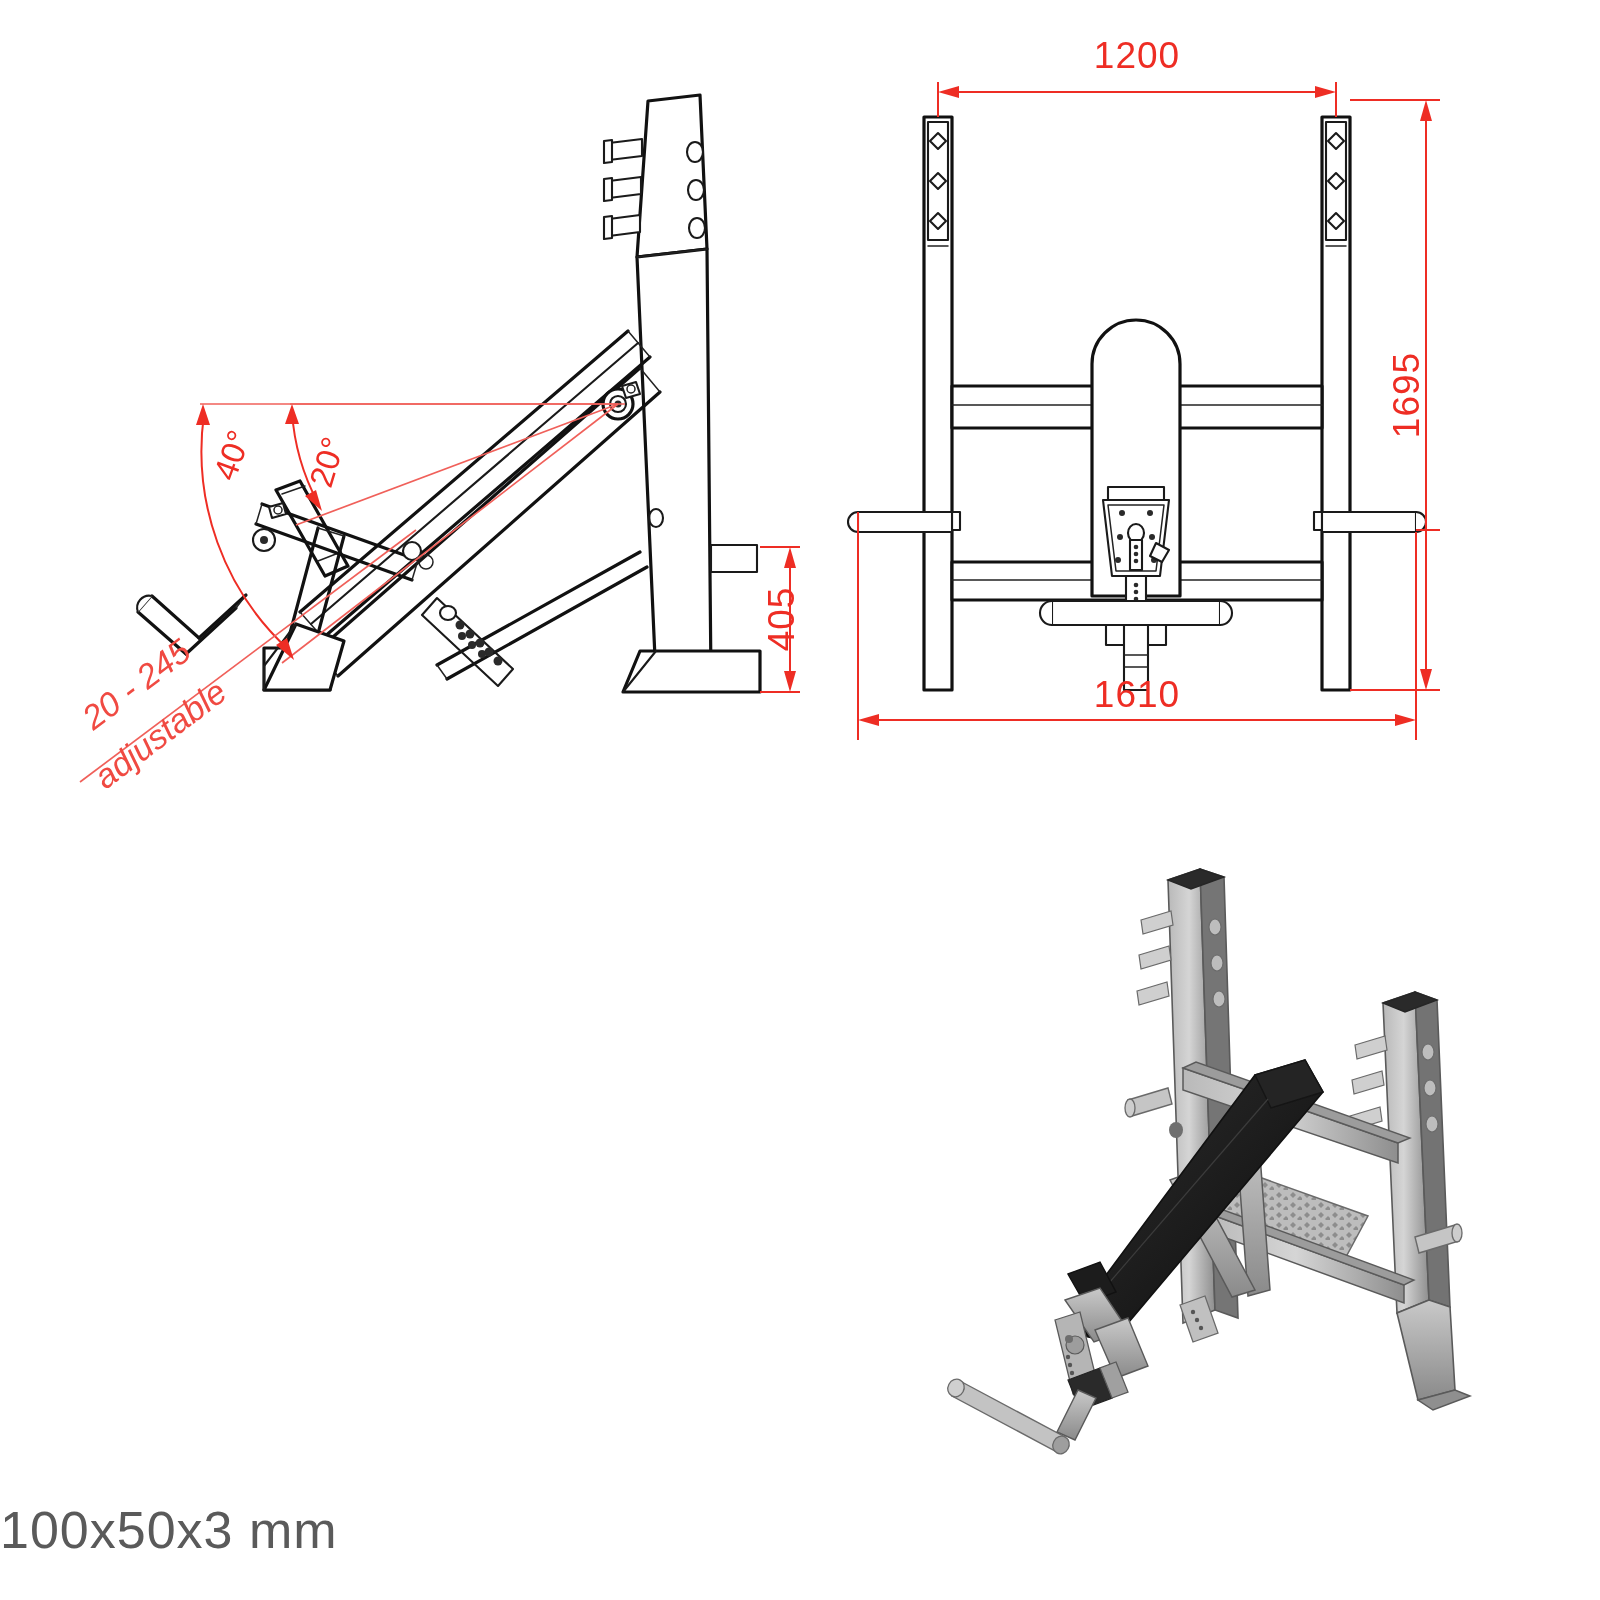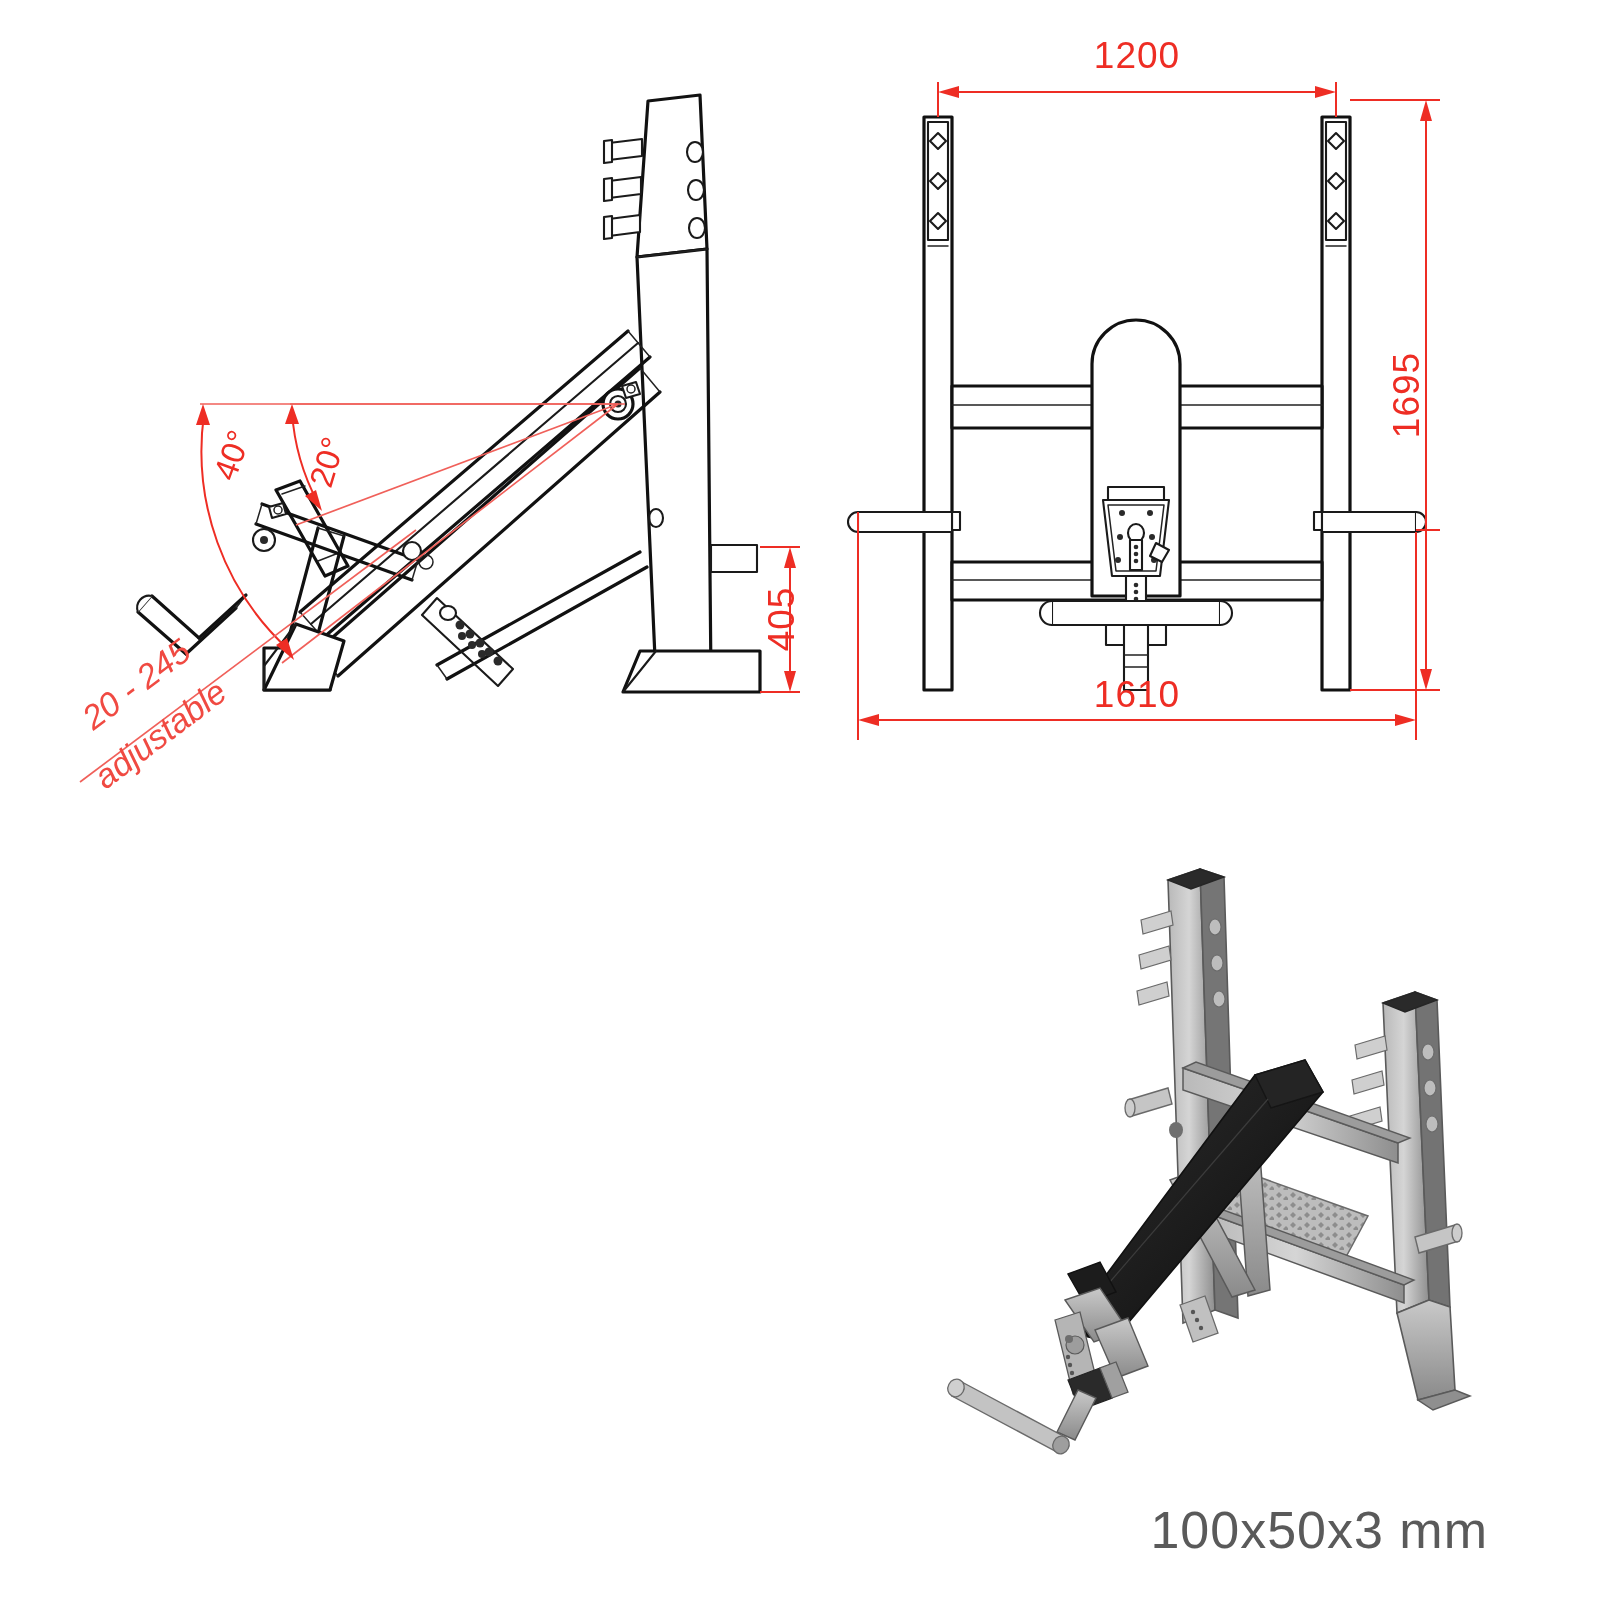--- a/index.html
+++ b/index.html
@@ -14,23 +14,23 @@
   .blkf-thin{fill:#ffffff;stroke:#1a1a1a;stroke-width:2.1;stroke-linejoin:round;}
   .dotf{fill:#2a2a2a;stroke:none;}
   .red{fill:none;stroke:#ee2d24;stroke-width:2.0;}
   .red-thin{fill:none;stroke:#f0605a;stroke-width:1.7;}
   .redf{fill:#ee2d24;stroke:none;}
   .dimtxt{fill:#ee2d24;font-family:"Liberation Sans", sans-serif;
           font-size:37px;letter-spacing:1px;}
   .angtxt{fill:#ee2d24;font-family:"Liberation Sans", sans-serif;font-size:33px;}
   .adjtxt{fill:#f04a42;font-family:"Liberation Sans", sans-serif;
           font-size:34px;font-style:italic;}
-  .caption{position:absolute;left:0;top:1500px;width:1476px;text-align:right;
+  .caption{position:absolute;left:0;top:1500px;width:1476px;text-align:left;
            font-family:"Liberation Sans", sans-serif;font-size:52px;
-           color:#5a5a5a;letter-spacing:1px;padding-left:12px;}
+           color:#5a5a5a;letter-spacing:1px;}
 </style>
 </head>
 <body>
 
 <div id="sheet">
 <svg width="1600" height="1600" viewBox="0 0 1600 1600" xmlns="http://www.w3.org/2000/svg">
 
   <g>
 
     <g>

